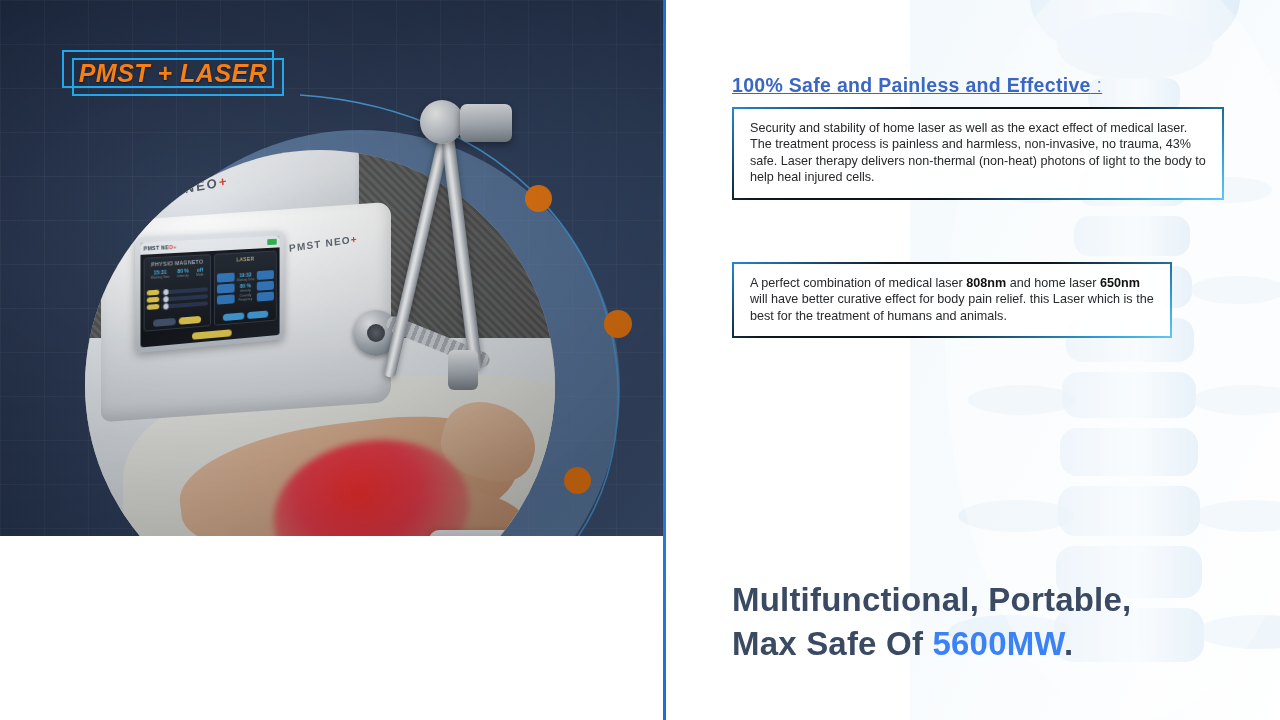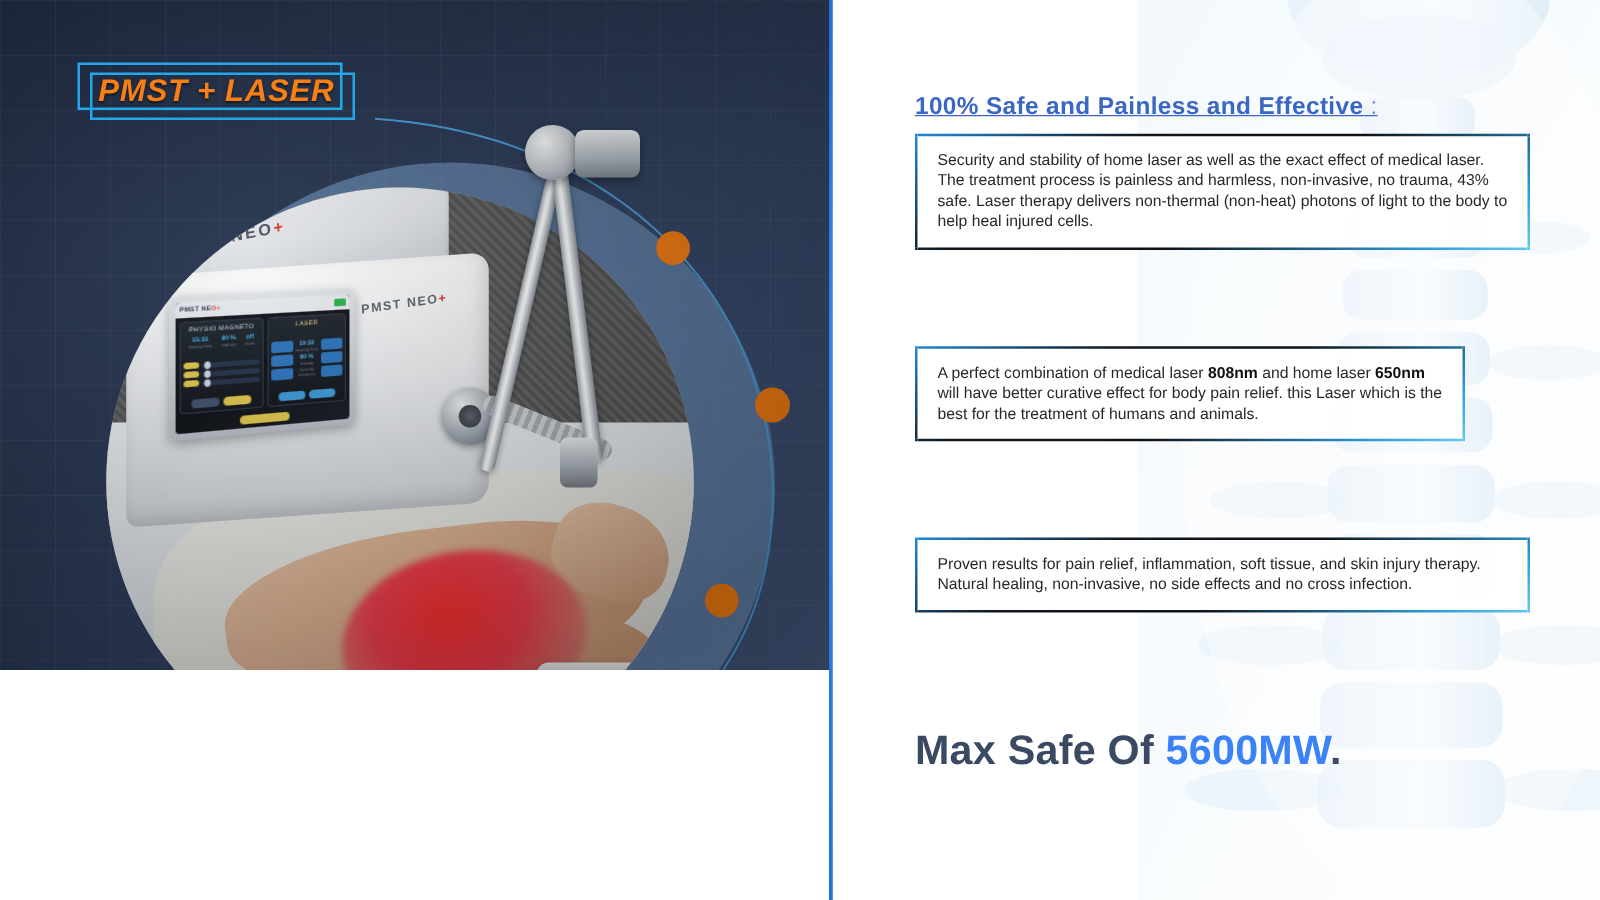--- a/index.html
+++ b/index.html
@@ -557,31 +557,29 @@
       <div class="sec" style="left:66px; top:74px; width:500px;">
         <div class="sec-title">
           <span>100% Safe and Painless and Effective</span><span class="colon"> :</span>
         </div>
         <div class="sec-box" style="margin-top:10px; width:492px;">
           <p>Security and stability of home laser as well as the exact effect of medical laser. The treatment process is painless and harmless, non-invasive, no trauma, 43% safe. Laser therapy delivers non-thermal (non-heat) photons of light to the body to help heal injured cells.</p>
         </div>
       </div>
 
       <div class="sec" style="left:66px; top:252px; width:500px;">
-        <div class="sec-box" style="margin-top:25px; width:440px;">
+        <div class="sec-box" style="margin-top:10px; width:440px;">
           <p><span>A perfect combination of medical laser </span><b>808nm</b><span> and home laser </span><b>650nm</b><span> will have better curative effect for body pain relief. this Laser which is the best for the treatment of humans and animals.</span></p>
         </div>
       </div>
 
       <div class="sec" style="left:66px; top:420px; width:500px;">
-        <div class="sec-box" style="margin-top:10px; width:492px;">
-          <p>Proven results for pain relief, inflammation, soft tissue, and skin injury therapy. Natural healing, non-invasive, no side effects and no cross infection.</p>
-        </div>
       </div>
 
     </div>
   </div>
 
   <div class="headline">
+    <div>Multifunctional, Portable,</div>
     <div><span>Max Safe Of </span><span class="hl-orange">5600MW</span><span>.</span></div>
   </div>
 
 </div>
 
 </body></html>

